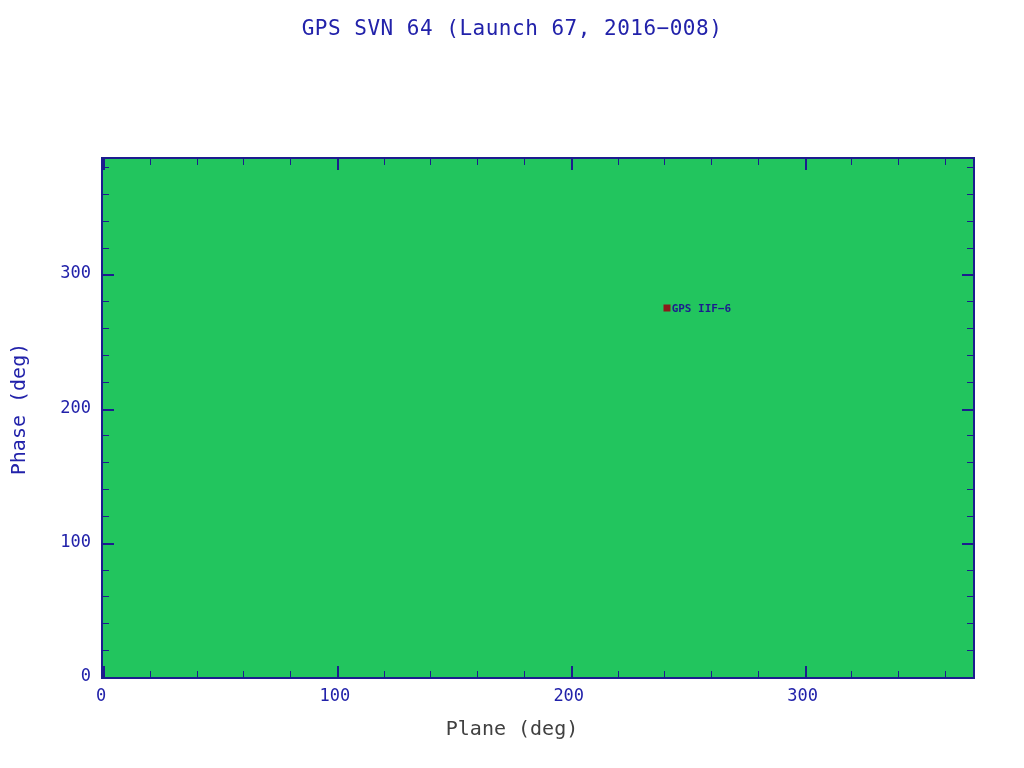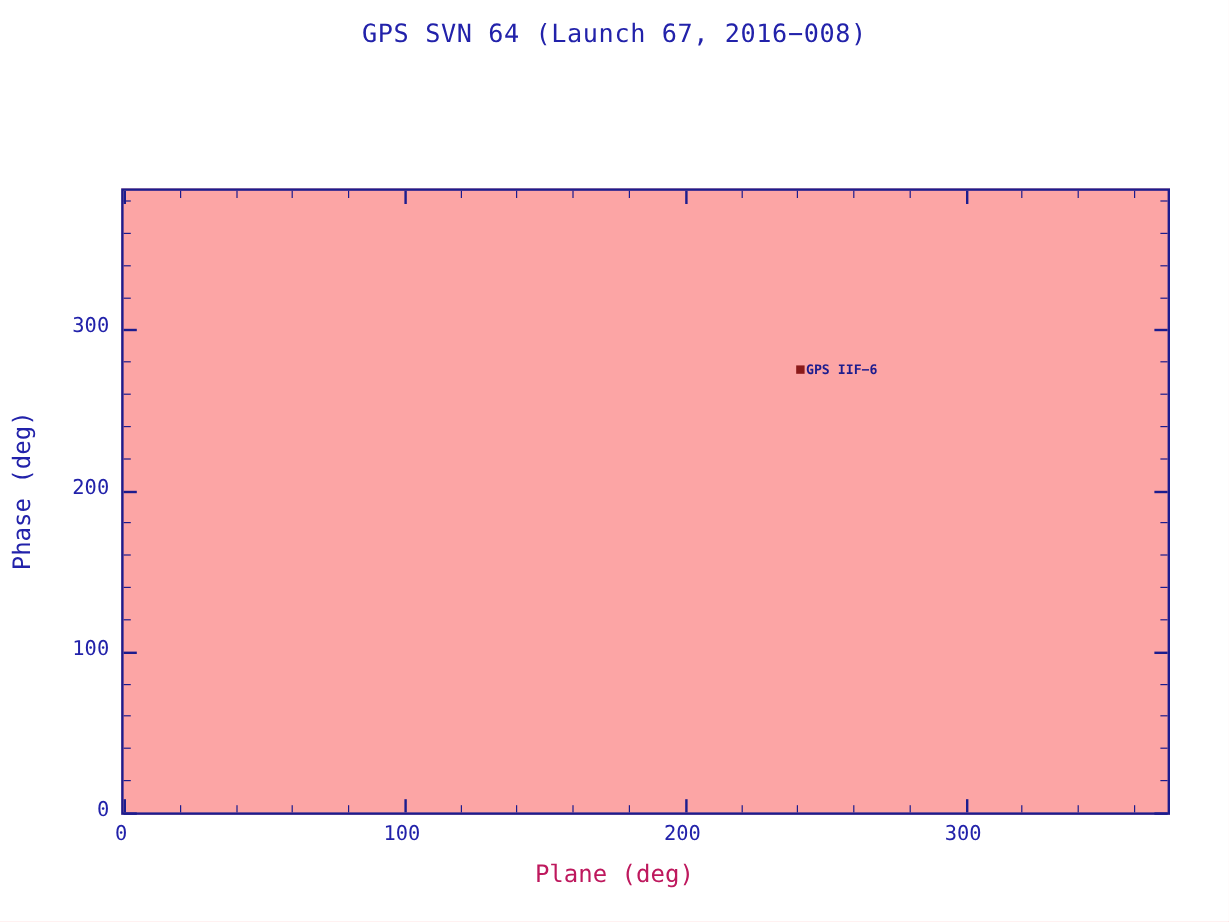--- a/index.html
+++ b/index.html
@@ -31,21 +31,21 @@
 
   
   #plot-area {
     position: absolute;
     left: 101px;
     top: 157px;
     width: 874px;
     height: 522px;
     box-sizing: border-box;
     border: 2px solid #1c1c8e;
-    background: #fca5a5;
+    background: #22c55e;
   }
 
   .tick {
     position: absolute;
     background: #1c1c8e;
   }
   
   .tick-b { width: 1px; bottom: 0; }
   .tick-b.major { height: 11px; width: 2px; }
   .tick-b.minor { height: 6px; }
@@ -81,21 +81,21 @@
     white-space: pre;
   }
 
   
   #xaxis-title {
     position: absolute;
     left: 0;
     top: 716px;
     width: 1024px;
     text-align: center;
-    color: #be185d;
+    color: #404040;
     font-family: "DejaVu Sans Mono", monospace;
     font-size: 20px;
     white-space: pre;
   }
   #yaxis-title {
     position: absolute;
     left: -82px;
     top: 397px;
     width: 200px;
     text-align: center;

